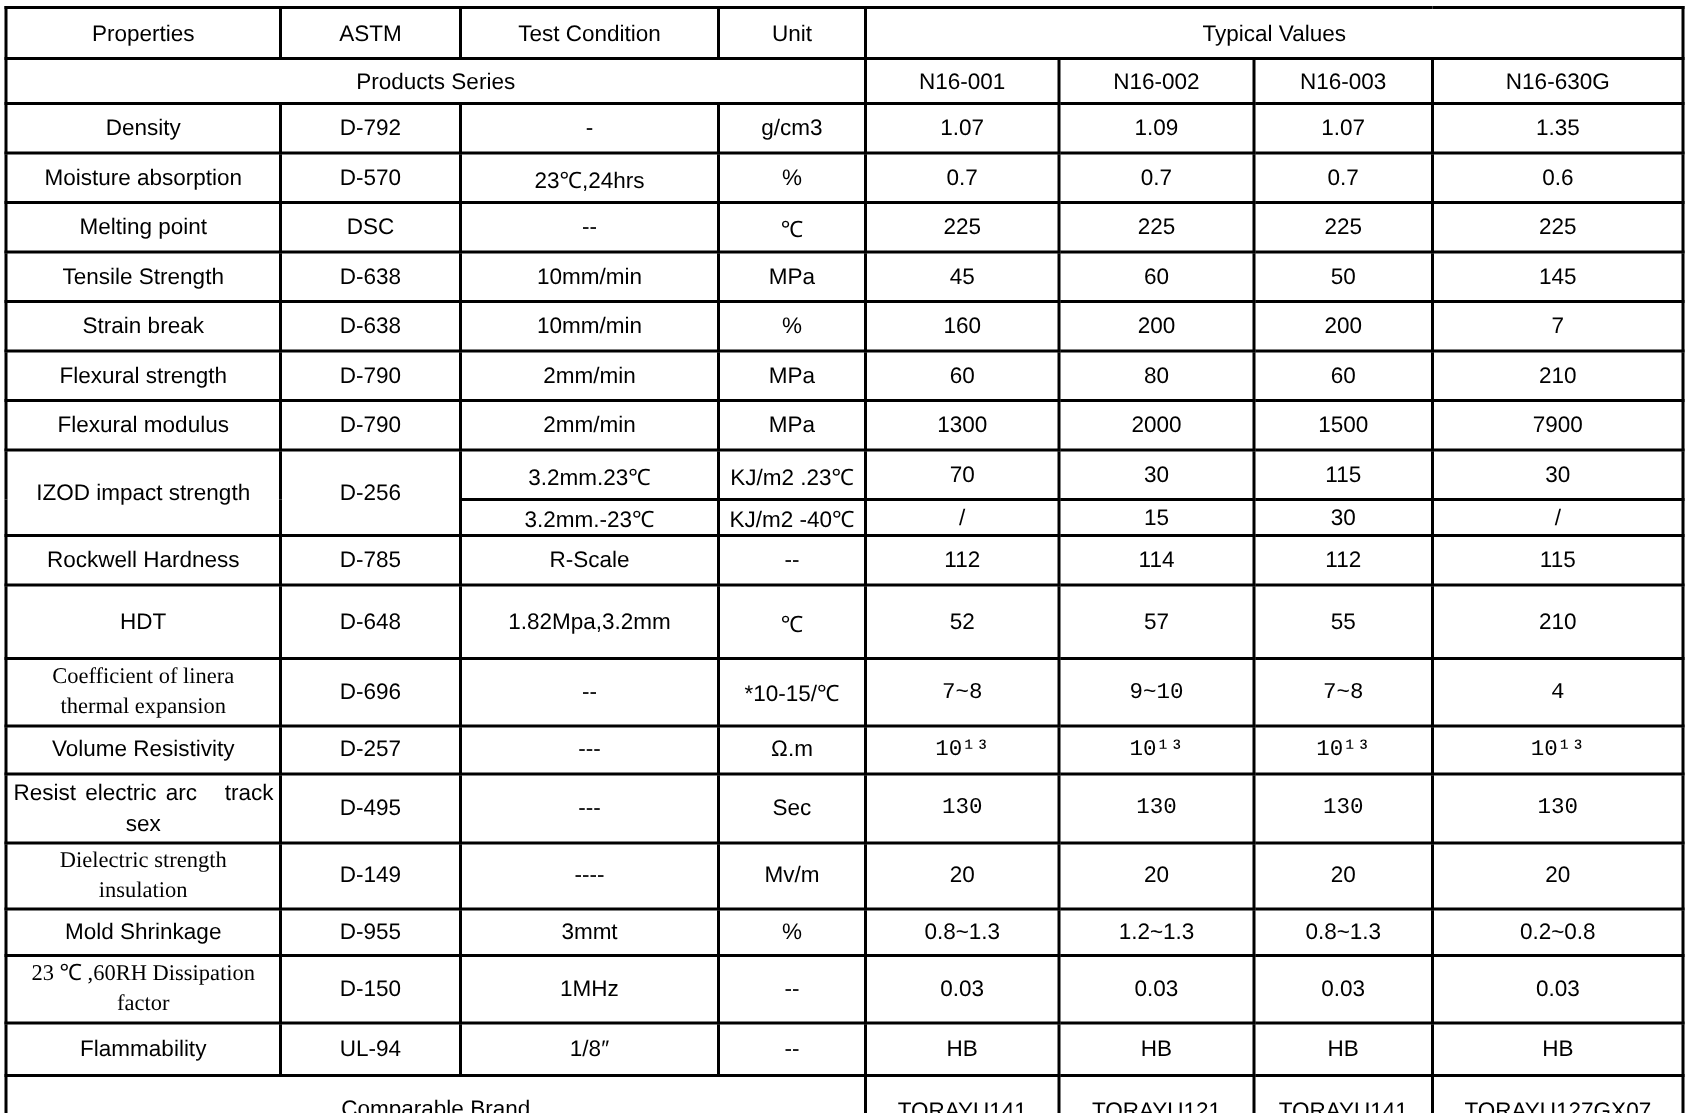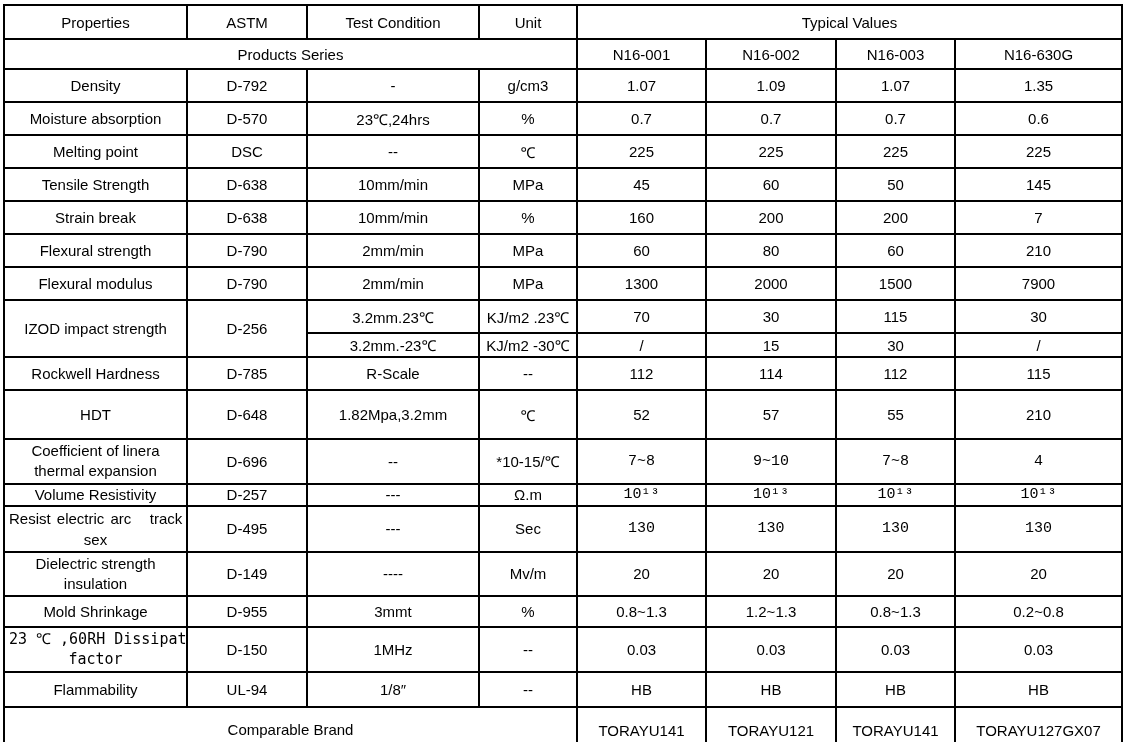--- a/index.html
+++ b/index.html
@@ -18,21 +18,21 @@
     padding:1px 4px;
     overflow:hidden;
   }
   td.left{text-align:left;padding-left:8px;}
   td.prodname{text-align:left;padding-left:10px;font-size:14.5px;margin-top:44px;}
   td.vtop{vertical-align:top;padding-top:4px;}
   td.serif{font-family:Liberation Mono, monospace;font-size:16px;}
   td.small{font-size:13px;}
   td.f14{font-size:14px;}
   td.mono{font-family:"DejaVu Sans Mono",monospace;font-size:12px;}
-  td.prewrap{white-space:pre;line-height:1.35;}
+  td.prewrap{white-space:pre;line-height:1.35;font-family:Liberation Serif, serif;}
   td.justwrap{white-space:pre;font-size:14px;padding-left:4px;word-spacing:2px;line-height:1.4;}
   td.valleft{text-align:left;padding-left:8px;}
 </style>
 </head>
 <body>
 
 <table class="spec">
   <colgroup>
     <col style="width:183px">
       <col style="width:120px">
@@ -143,21 +143,21 @@
     <td rowspan="2">D-256</td>
     <td>3.2mm.23℃</td>
     <td>KJ/m2 .23℃</td>
     <td>70</td>
     <td>30</td>
     <td>115</td>
     <td>30</td>
   </tr>
   <tr style="height:22px">
     <td>3.2mm.-23℃</td>
-    <td>KJ/m2 -30℃</td>
+    <td>KJ/m2 -40℃</td>
     <td>/</td>
     <td>15</td>
     <td>30</td>
     <td>/</td>
   </tr>
 
   <tr style="height:33px">
     <td>Rockwell Hardness</td>
     <td>D-785</td>
     <td>R-Scale</td>
@@ -184,21 +184,21 @@
 thermal expansion</td>
     <td class="vtop">D-696</td>
     <td class="vtop">--</td>
     <td class="vtop">*10-15/℃</td>
     <td class="serif vtop valleft">7~8</td>
     <td class="serif vtop">9~10</td>
     <td class="serif vtop">7~8</td>
     <td class="serif vtop">4</td>
   </tr>
 
-  <tr style="height:22px">
+  <tr style="height:32px">
     <td>Volume Resistivity</td>
     <td>D-257</td>
     <td>---</td>
     <td>Ω.m</td>
     <td class="serif">10¹³</td>
     <td class="serif">10¹³</td>
     <td class="serif">10¹³</td>
     <td class="serif">10¹³</td>
   </tr>
 

